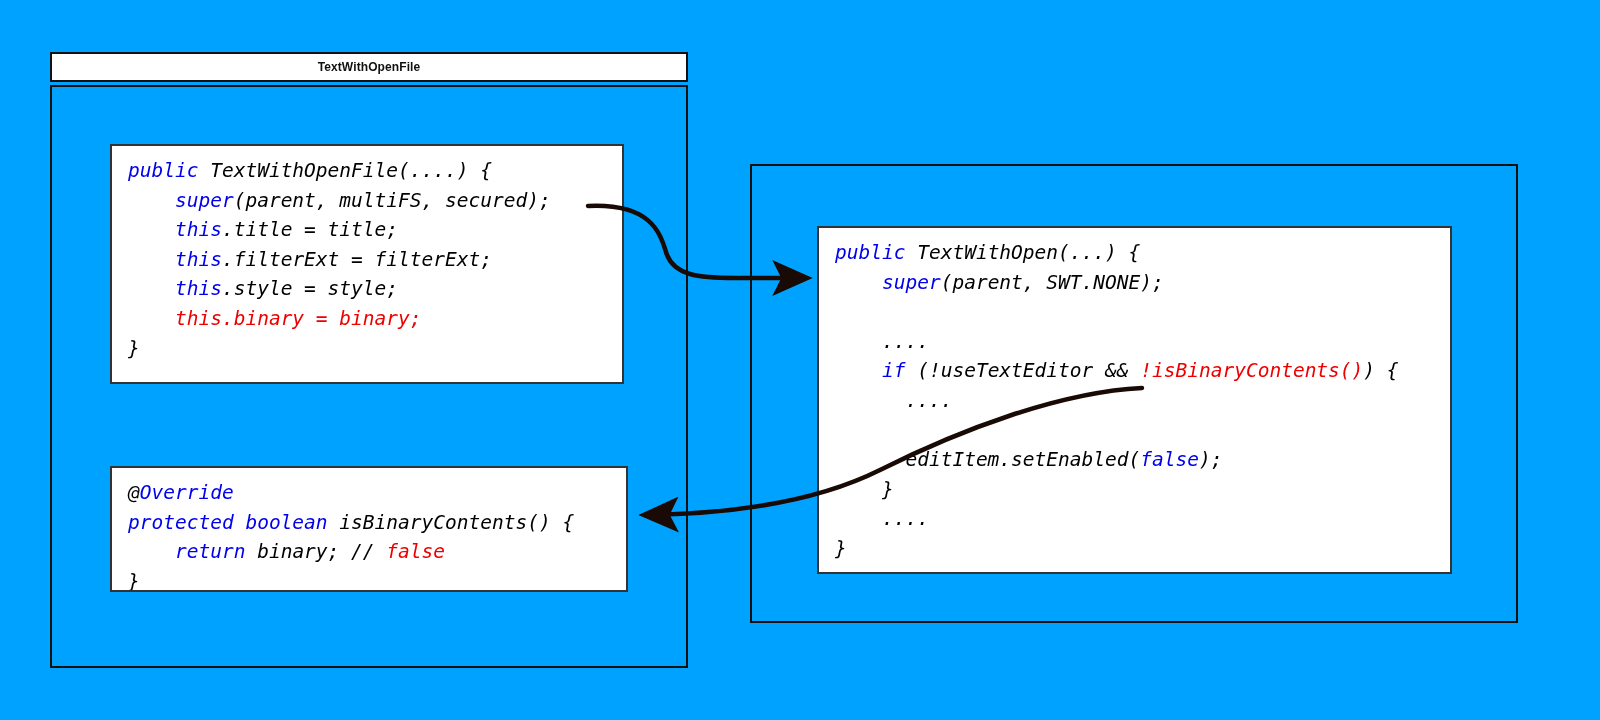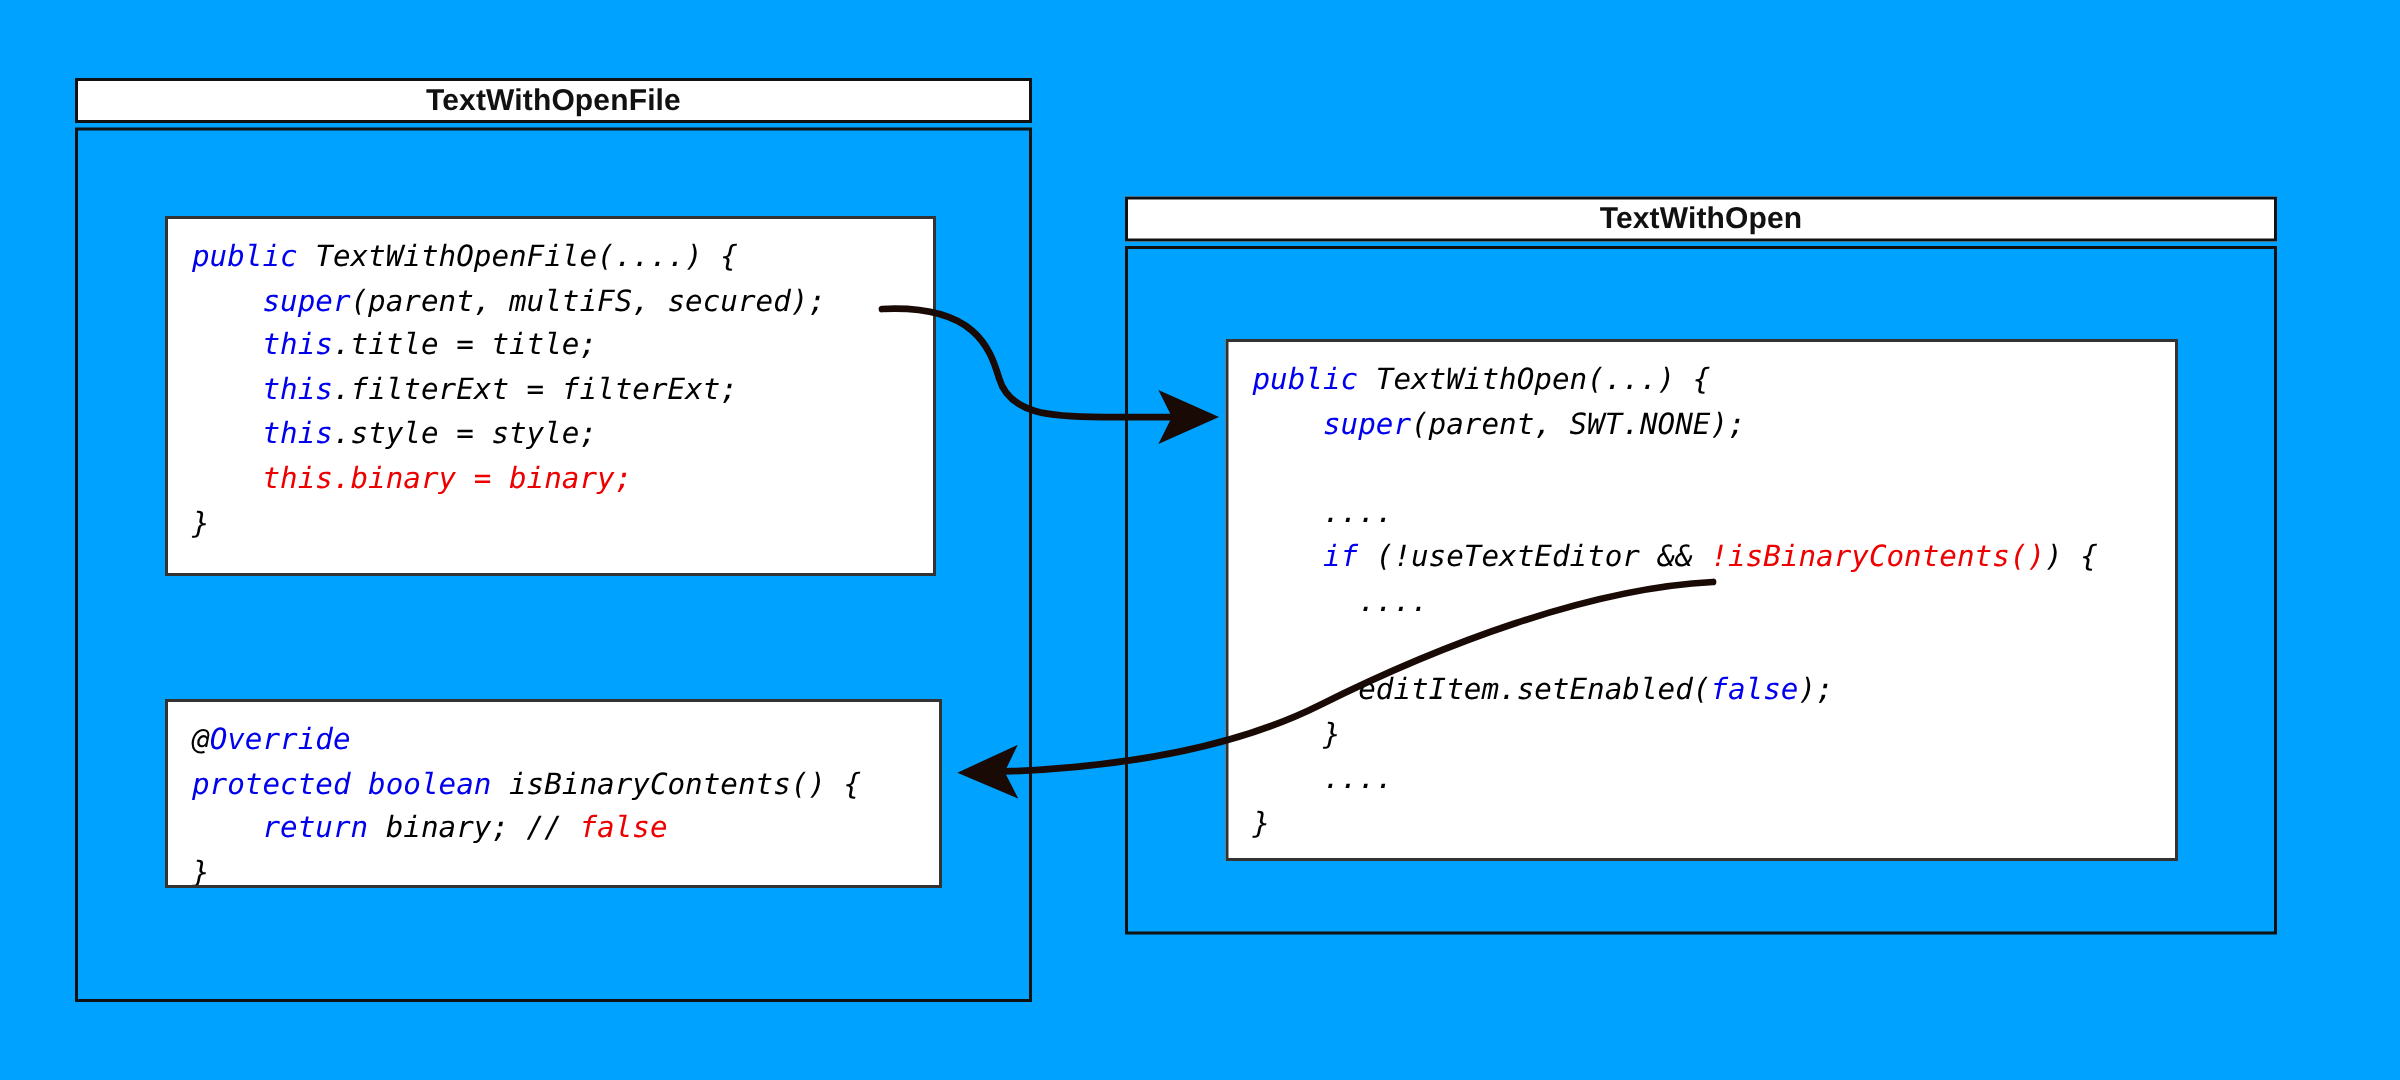--- a/index.html
+++ b/index.html
@@ -31,21 +31,21 @@
     position: absolute;
     left: 0;
     top: 0;
     box-sizing: border-box;
     background: #ffffff;
     border: 2px solid #111111;
     display: flex;
     align-items: center;
     justify-content: center;
     font-weight: bold;
-    font-size: 20px;
+    font-size: 12px;
     color: #111111;
     letter-spacing: 0.1px;
   }
   .class-body {
     position: absolute;
     left: 0;
     box-sizing: border-box;
     background: transparent;
     border: 2px solid #111111;
   }
@@ -82,21 +82,20 @@
 <body style="background: rgb(0, 162, 255); width: 1600px; height: 720px;">
 
 <div id="canvas"></div>
 
 <div class="class-box" id="cls-0" style="left: 50px; top: 52px; width: 638px; height: 616px;">
   <div class="class-title" style="width: 638px; height: 30px; border-color: rgb(17, 17, 17);">TextWithOpenFile</div>
   <div class="class-body" style="top: 33px; width: 638px; height: 583px; border-color: rgb(17, 17, 17);"></div>
 </div>
 
 <div class="class-box" id="cls-1" style="left: 750px; top: 131px; width: 768px; height: 492px;">
-  <div class="class-title" style="width: 768px; height: 30px; border-color: rgb(17, 17, 17);">TextWithOpen</div>
   <div class="class-body" style="top: 33px; width: 768px; height: 459px; border-color: rgb(17, 17, 17);"></div>
 </div>
 
 <div class="code-box" id="code-0" style="left: 110px; top: 144px; width: 514px; height: 240px;"><span class="ln"><span class="kw" style="color: rgb(0, 0, 238);">public</span><span class="blk" style="color: rgb(0, 0, 0);"> TextWithOpenFile(....) {</span></span><span class="ln"><span class="blk" style="color: rgb(0, 0, 0);">    </span><span class="kw" style="color: rgb(0, 0, 238);">super</span><span class="blk" style="color: rgb(0, 0, 0);">(parent, multiFS, secured);</span></span><span class="ln"><span class="blk" style="color: rgb(0, 0, 0);">    </span><span class="kw" style="color: rgb(0, 0, 238);">this</span><span class="blk" style="color: rgb(0, 0, 0);">.title = title;</span></span><span class="ln"><span class="blk" style="color: rgb(0, 0, 0);">    </span><span class="kw" style="color: rgb(0, 0, 238);">this</span><span class="blk" style="color: rgb(0, 0, 0);">.filterExt = filterExt;</span></span><span class="ln"><span class="blk" style="color: rgb(0, 0, 0);">    </span><span class="kw" style="color: rgb(0, 0, 238);">this</span><span class="blk" style="color: rgb(0, 0, 0);">.style = style;</span></span><span class="ln"><span class="blk" style="color: rgb(0, 0, 0);">    </span><span class="red" style="color: rgb(238, 0, 0);">this.binary = binary;</span></span><span class="ln"><span class="blk" style="color: rgb(0, 0, 0);">}</span></span></div>
 <div class="code-box" id="code-1" style="left: 110px; top: 466px; width: 518px; height: 126px;"><span class="ln"><span class="blk" style="color: rgb(0, 0, 0);">@</span><span class="kw" style="color: rgb(0, 0, 238);">Override</span></span><span class="ln"><span class="kw" style="color: rgb(0, 0, 238);">protected boolean</span><span class="blk" style="color: rgb(0, 0, 0);"> isBinaryContents() {</span></span><span class="ln"><span class="blk" style="color: rgb(0, 0, 0);">    </span><span class="kw" style="color: rgb(0, 0, 238);">return</span><span class="blk" style="color: rgb(0, 0, 0);"> binary; // </span><span class="red" style="color: rgb(238, 0, 0);">false</span></span><span class="ln"><span class="blk" style="color: rgb(0, 0, 0);">}</span></span></div>
 <div class="code-box" id="code-2" style="left: 817px; top: 226px; width: 635px; height: 348px;"><span class="ln"><span class="kw" style="color: rgb(0, 0, 238);">public</span><span class="blk" style="color: rgb(0, 0, 0);"> TextWithOpen(...) {</span></span><span class="ln"><span class="blk" style="color: rgb(0, 0, 0);">    </span><span class="kw" style="color: rgb(0, 0, 238);">super</span><span class="blk" style="color: rgb(0, 0, 0);">(parent, SWT.NONE);</span></span><span class="ln">&nbsp;</span><span class="ln"><span class="blk" style="color: rgb(0, 0, 0);">    ....</span></span><span class="ln"><span class="blk" style="color: rgb(0, 0, 0);">    </span><span class="kw" style="color: rgb(0, 0, 238);">if</span><span class="blk" style="color: rgb(0, 0, 0);"> (!useTextEditor &amp;&amp; </span><span class="red" style="color: rgb(238, 0, 0);">!isBinaryContents()</span><span class="blk" style="color: rgb(0, 0, 0);">) {</span></span><span class="ln"><span class="blk" style="color: rgb(0, 0, 0);">      ....</span></span><span class="ln">&nbsp;</span><span class="ln"><span class="blk" style="color: rgb(0, 0, 0);">      editItem.setEnabled(</span><span class="kw" style="color: rgb(0, 0, 238);">false</span><span class="blk" style="color: rgb(0, 0, 0);">);</span></span><span class="ln"><span class="blk" style="color: rgb(0, 0, 0);">    }</span></span><span class="ln"><span class="blk" style="color: rgb(0, 0, 0);">    ....</span></span><span class="ln"><span class="blk" style="color: rgb(0, 0, 0);">}</span></span></div>
 
 <svg id="arrows" viewBox="0 0 1600 720" xmlns="http://www.w3.org/2000/svg">
   <defs>
     <marker id="arrowhead-r" markerWidth="9" markerHeight="8" refX="7.5" refY="4" orient="auto" markerUnits="strokeWidth">

